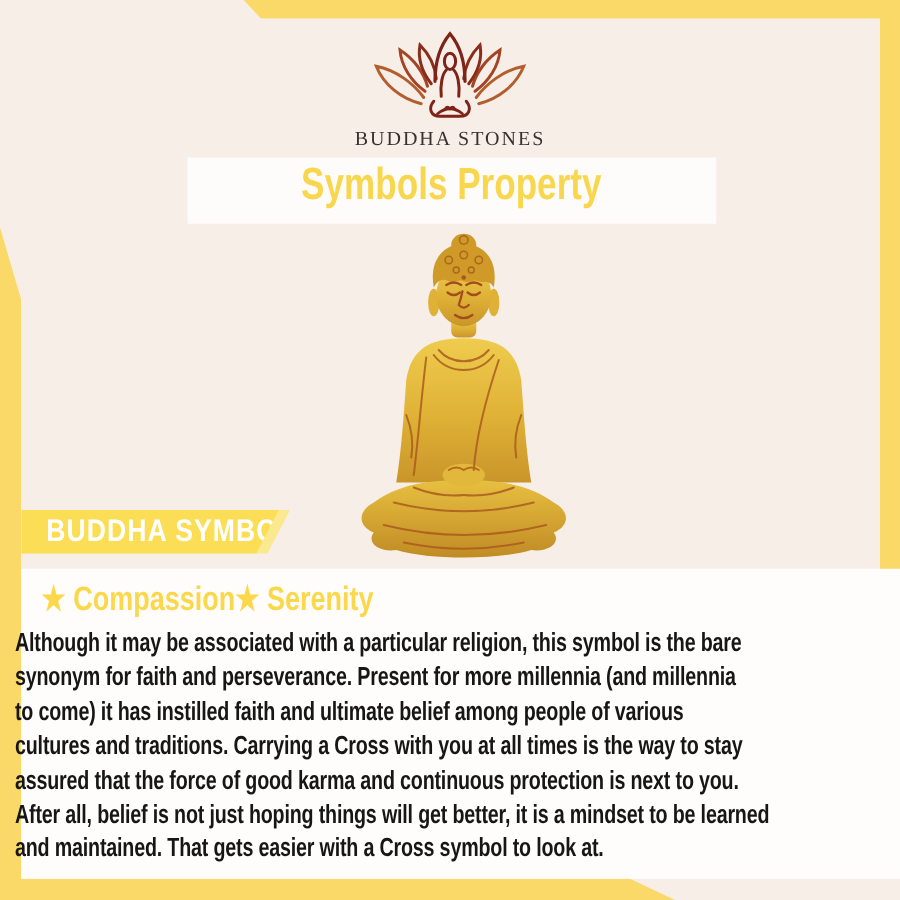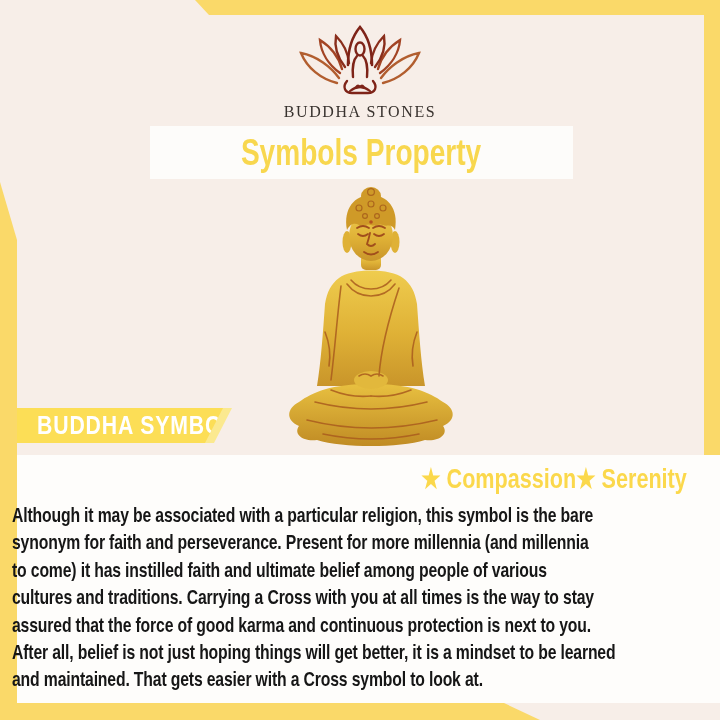--- a/index.html
+++ b/index.html
@@ -25,21 +25,21 @@
   .logo-svg{left:295px;top:22px;width:130px;height:78px;}
   .brand-name{
     left:0;top:103px;width:720px;text-align:center;
     font-family:"Liberation Serif", serif;
     font-size:16px;letter-spacing:1.6px;color:#38322E;font-weight:500;
   }
 
   
   .title-banner{
     left:150px;top:126px;width:423px;height:53px;background:#FDFCFA;
-    display:flex;align-items:center;justify-content:center;
+    display:flex;justify-content:center;
   }
   .title-text{
     display:inline-block;transform:scaleX(.78);transform-origin:center;
     font-size:36px;font-weight:bold;color:#F8D74E;white-space:nowrap;
   }
 
   
   .buddha-svg{left:279px;top:182px;width:184px;height:272px;}
 
   
@@ -55,21 +55,21 @@
   .label-text{
     display:inline-block;margin-left:20px;
     transform:scaleX(.85);transform-origin:left center;
     font-size:25px;font-weight:bold;color:#FFFFFF;letter-spacing:1px;white-space:nowrap;
   }
 
   
   .text-panel{left:17px;top:455px;width:703px;height:248px;background:#FEFDFB;}
   .traits-heading{
     left:0;top:462px;width:720px;height:34px;
-    display:flex;align-items:center;justify-content:flex-end;
+    display:flex;align-items:center;justify-content:flex-start;
   }
   .traits-text{
     display:inline-block;transform:scaleX(.8);transform-origin:center;
     font-size:27px;font-weight:bold;color:#FBD84B;white-space:nowrap;
   }
   .body-copy{left:12px;top:501px;width:680px;}
   .body-line{
     white-space:nowrap;line-height:27.4px;
     font-size:21px;font-weight:bold;color:#161616;letter-spacing:-0.2px;
     transform:scaleX(.75);transform-origin:left center;

